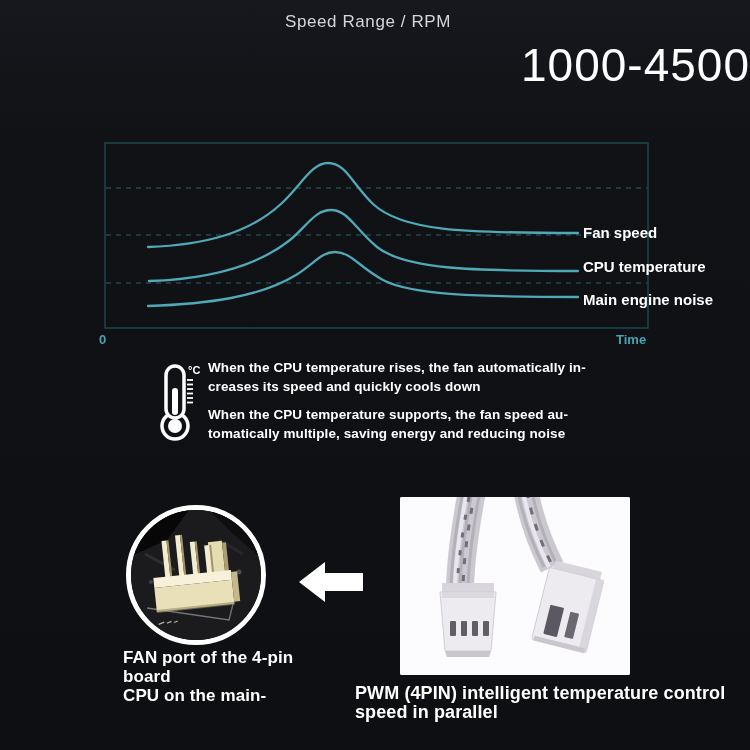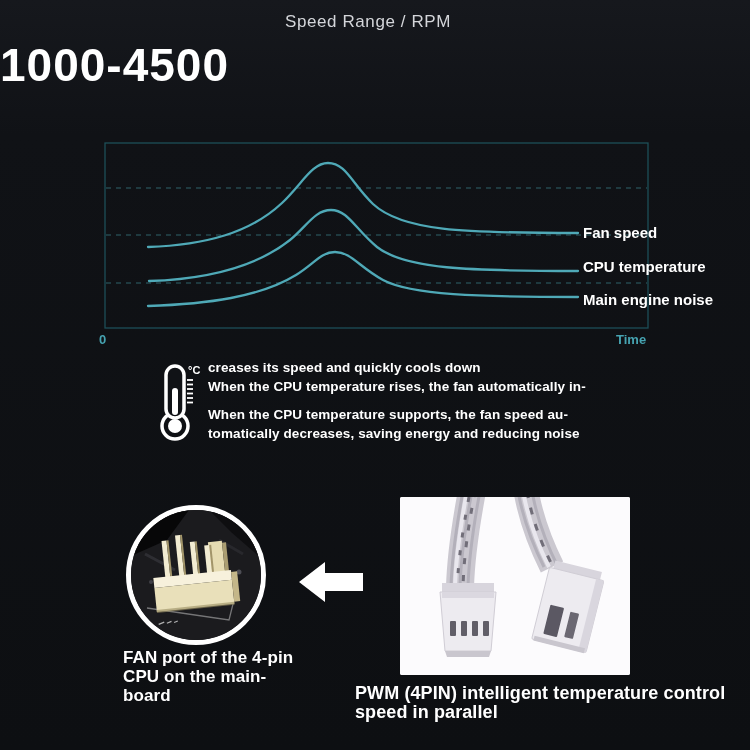--- a/index.html
+++ b/index.html
@@ -7,22 +7,22 @@
     position:relative;width:750px;height:750px;overflow:hidden;
     background:linear-gradient(180deg,#16181d 0%,#101216 18%,#0d0f12 100%);
     font-family:"Liberation Sans",sans-serif;color:#fff;
   }
   .abs{position:absolute;}
   .subtitle{
     left:0;top:12px;width:736px;text-align:center;
     font-size:17px;font-weight:400;letter-spacing:.6px;color:#d4d6da;
   }
   .title{
-    left:0;top:40px;width:750px;text-align:left;
-    font-size:46px;font-weight:700;letter-spacing:1px;color:#ffffff;line-height:50px;
+    left:0;top:40px;width:750px;text-align:right;
+    font-size:46px;font-weight:400;letter-spacing:1px;color:#ffffff;line-height:50px;
   }
   svg text{font-family:"Liberation Sans",sans-serif;}
   .chart-label{font-size:15px;font-weight:700;fill:#ffffff;}
   .axis-label{font-size:13px;font-weight:700;fill:#46a3b1;}
   .unit-label{font-size:11px;font-weight:700;fill:#ffffff;}
   .para{left:208px;font-size:13.5px;font-weight:700;line-height:18.5px;letter-spacing:.1px;}
   .para div{white-space:nowrap;}
   .caption{font-size:17px;font-weight:700;line-height:19px;letter-spacing:.1px;}
   .caption div{white-space:nowrap;}
   .circle-photo{
@@ -70,26 +70,26 @@
       <line x1="31" y1="22.5" x2="37" y2="22.5"></line>
       <line x1="31" y1="27" x2="37" y2="27"></line>
       <line x1="31" y1="31.5" x2="37" y2="31.5"></line>
       <line x1="31" y1="36" x2="37" y2="36"></line>
       <line x1="31" y1="40.5" x2="37" y2="40.5"></line>
     </g>
     <text class="unit-label" x="32" y="12">°C</text>
   </svg>
 
   <div class="abs para" style="top:359px;">
+    <div>When the CPU temperature rises, the fan automatically in-</div>
     <div>creases its speed and quickly cools down</div>
-    <div>When the CPU temperature rises, the fan automatically in-</div>
   </div>
   <div class="abs para" style="top:406px;">
     <div>When the CPU temperature supports, the fan speed au-</div>
-    <div>tomatically decreases, saving energy and reducing noise</div>
+    <div>tomatically multiple, saving energy and reducing noise</div>
   </div>
 
   <div class="abs circle-photo">
     <svg width="130" height="130" viewBox="0 0 130 130">
       <rect width="130" height="130" fill="#1b1b1e"></rect>
       <polygon points="0,0 58,0 36,30 0,46" fill="#070708"></polygon>
       <polygon points="78,0 130,0 130,48 100,22" fill="#0e0e10"></polygon>
       <polygon points="130,92 130,130 96,130" fill="#0a0a0c"></polygon>
       <line x1="14" y1="44" x2="44" y2="60" stroke="#47474e" stroke-width="3" opacity="0.45"></line>
       <line x1="88" y1="30" x2="112" y2="44" stroke="#3c3c43" stroke-width="3" opacity="0.4"></line>
@@ -117,22 +117,22 @@
       <g stroke="#d8d8d8" stroke-width="1.2" opacity="0.8" transform="rotate(-22 34 114)">
         <line x1="28" y1="112" x2="34" y2="112"></line>
         <line x1="36" y1="114" x2="41" y2="114"></line>
         <line x1="43" y1="116" x2="47" y2="116"></line>
       </g>
     </svg>
   </div>
 
   <div class="abs caption" style="left:123px;top:648px;">
     <div>FAN port of the 4-pin</div>
+    <div>board</div>
     <div>CPU on the main-</div>
-    <div>board</div>
   </div>
 
   <svg class="abs" style="left:298px;top:561px;" width="66" height="42" viewBox="0 0 66 42">
     <polygon points="27,1 27,12 65,12 65,30 27,30 27,41 1,21" fill="#ffffff"></polygon>
   </svg>
 
   <div class="abs photo-box">
     <svg width="230" height="178" viewBox="0 0 230 178">
       <rect width="230" height="178" fill="#fcfbfd"></rect>
 

